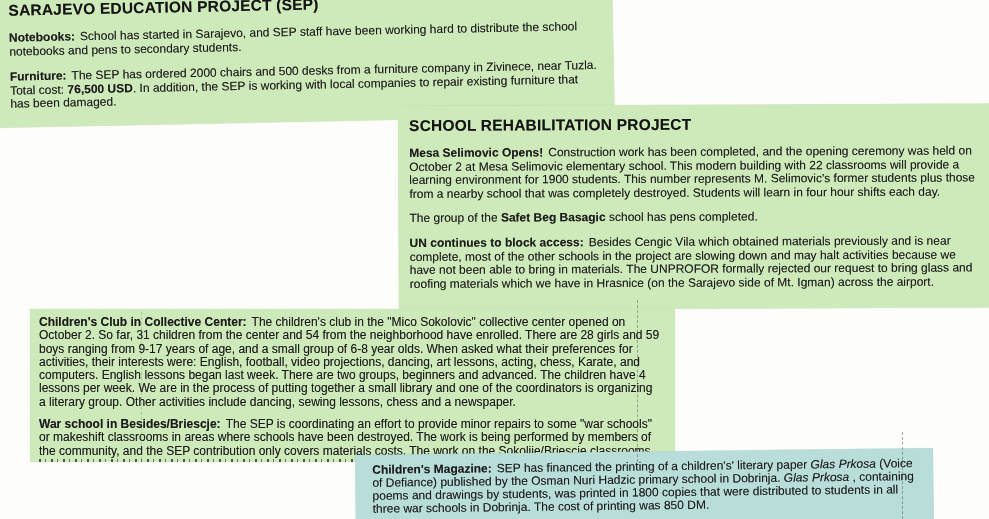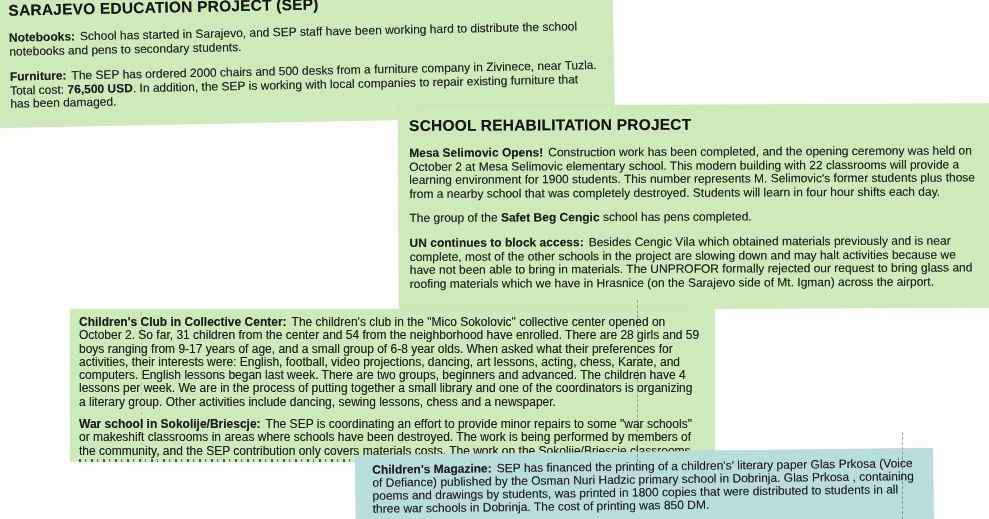--- a/index.html
+++ b/index.html
@@ -17,30 +17,30 @@
   .panel.blue{background:#b9ded9;}
   .panel .inner{padding:9px 14px 6px 12px;}
   .panel h2{
     margin:0 0 13px 0;font-size:15.5px;line-height:17px;
     letter-spacing:0.2px;color:#151515;
   }
   .panel p{margin:0;}
   .panel p + p{margin-top:12px;}
   .run-b{font-weight:bold;}
   .run-lb{font-weight:bold;margin-right:5px;}
-  .run-i{}
+  .run-i{font-style:italic;}
   
   #panel-sep{left:-8px;top:-14px;width:620px;height:142px;transform:rotate(-1.15deg);transform-origin:0 0;}
   #panel-sep .inner{padding:16px 14px 6px 16px;}
   #panel-rehab{left:398px;top:106px;width:600px;height:204px;transform:rotate(-0.25deg);transform-origin:0 0;}
   #panel-rehab .inner{padding:11px 16px 6px 11px;}
   #panel-rehab p + p{margin-top:11px;}
   #panel-club{left:30px;top:309px;width:645px;height:153px;overflow:hidden;}
   #panel-club .inner{padding:7px 14px 0 9px;}
-  #panel-club{font-size:12px;line-height:13.3px;margin-left:40px;}
+  #panel-club{font-size:12px;line-height:13.3px;}
   #panel-club p + p{margin-top:9px;}
   #panel-mag{left:355px;top:455px;width:578px;height:80px;transform:rotate(-0.7deg);transform-origin:0 0;}
   #panel-mag .inner{padding:9px 14px 4px 17px;}
   #panel-mag{font-size:12px;line-height:13.1px;}
   
   .crease{
     position:absolute;width:0;
     border-left:1px dashed rgba(45,45,45,0.38);
     pointer-events:none;
   }
@@ -64,29 +64,29 @@
       <h2>SARAJEVO EDUCATION PROJECT (SEP)</h2>
       <p><span class="run-lb">Notebooks:</span><span>School has started in Sarajevo, and SEP staff have been working hard to distribute the school notebooks and pens to secondary students.</span></p>
       <p><span class="run-lb">Furniture:</span><span>The SEP has ordered 2000 chairs and 500 desks from a furniture company in Zivinece, near Tuzla.  Total cost: </span><span class="run-b">76,500 USD</span><span>.  In addition, the SEP is working with local companies to repair existing furniture that has been damaged.</span></p>
     </div>
   </section>
 
   <section class="panel green" id="panel-rehab">
     <div class="inner">
       <h2>SCHOOL REHABILITATION PROJECT</h2>
       <p><span class="run-lb">Mesa Selimovic Opens!</span><span>Construction work has been completed, and the opening ceremony was held on October 2 at Mesa Selimovic elementary school.  This modern building with 22 classrooms will provide a learning environment for 1900 students.  This number represents M. Selimovic's former students plus those from a nearby school that was completely destroyed.  Students will learn in four hour shifts each day.</span></p>
-      <p><span>The group of the </span><span class="run-b">Safet Beg Cengic</span><span> school has pens completed.</span></p>
+      <p><span>The group of the </span><span class="run-b">Safet Beg Basagic</span><span> school has pens completed.</span></p>
       <p><span class="run-lb">UN continues to block access:</span><span>Besides Cengic Vila which obtained materials previously and is near complete, most of the other schools in the project are slowing down and may halt activities because we have not been able to bring in materials.  The UNPROFOR formally rejected our request to bring glass and roofing materials which we have in Hrasnice (on the Sarajevo side of Mt. Igman) across the airport.</span></p>
     </div>
   </section>
 
   <section class="panel green" id="panel-club">
     <div class="inner">
       <p><span class="run-lb">Children's Club in Collective Center:</span><span>The children's club in the "Mico Sokolovic" collective center opened on October 2.  So far, 31 children from the center and 54 from the neighborhood have enrolled.  There are 28 girls and 59 boys ranging from 9-17 years of age, and a small group of 6-8 year olds.  When asked what their preferences for activities, their interests were:  English, football, video projections, dancing, art lessons, acting, chess, Karate, and computers.  English lessons began last week.  There are two groups, beginners and advanced.  The children have 4 lessons per week.  We are in the process of putting together a small library and one of the coordinators is organizing a literary group.  Other activities include dancing, sewing lessons, chess and a newspaper.</span></p>
-      <p><span class="run-lb">War school in Sokolije/Briescje:</span><span>The SEP is coordinating an effort to provide minor repairs to some "war schools" or makeshift classrooms in areas where schools have been destroyed.  The work is being performed by members of the community, and the SEP contribution only covers materials costs.  The work on the Sokolije/Briescje classrooms</span></p>
+      <p><span class="run-lb">War school in Besides/Briescje:</span><span>The SEP is coordinating an effort to provide minor repairs to some "war schools" or makeshift classrooms in areas where schools have been destroyed.  The work is being performed by members of the community, and the SEP contribution only covers materials costs.  The work on the Sokolije/Briescje classrooms</span></p>
     </div>
     <div class="clipped-line"></div>
   </section>
 
   <section class="panel blue" id="panel-mag">
     <div class="inner">
       <p><span class="run-lb">Children's Magazine:</span><span>SEP has financed the printing of a children's' literary paper </span><span class="run-i">Glas Prkosa</span><span> (Voice of Defiance)  published by the Osman Nuri Hadzic primary school in Dobrinja.  </span><span class="run-i">Glas Prkosa</span><span> , containing poems and drawings by students, was printed in 1800 copies that were distributed to students in all three war schools in Dobrinja. The cost of printing was 850 DM.</span></p>
     </div>
   </section>
 

